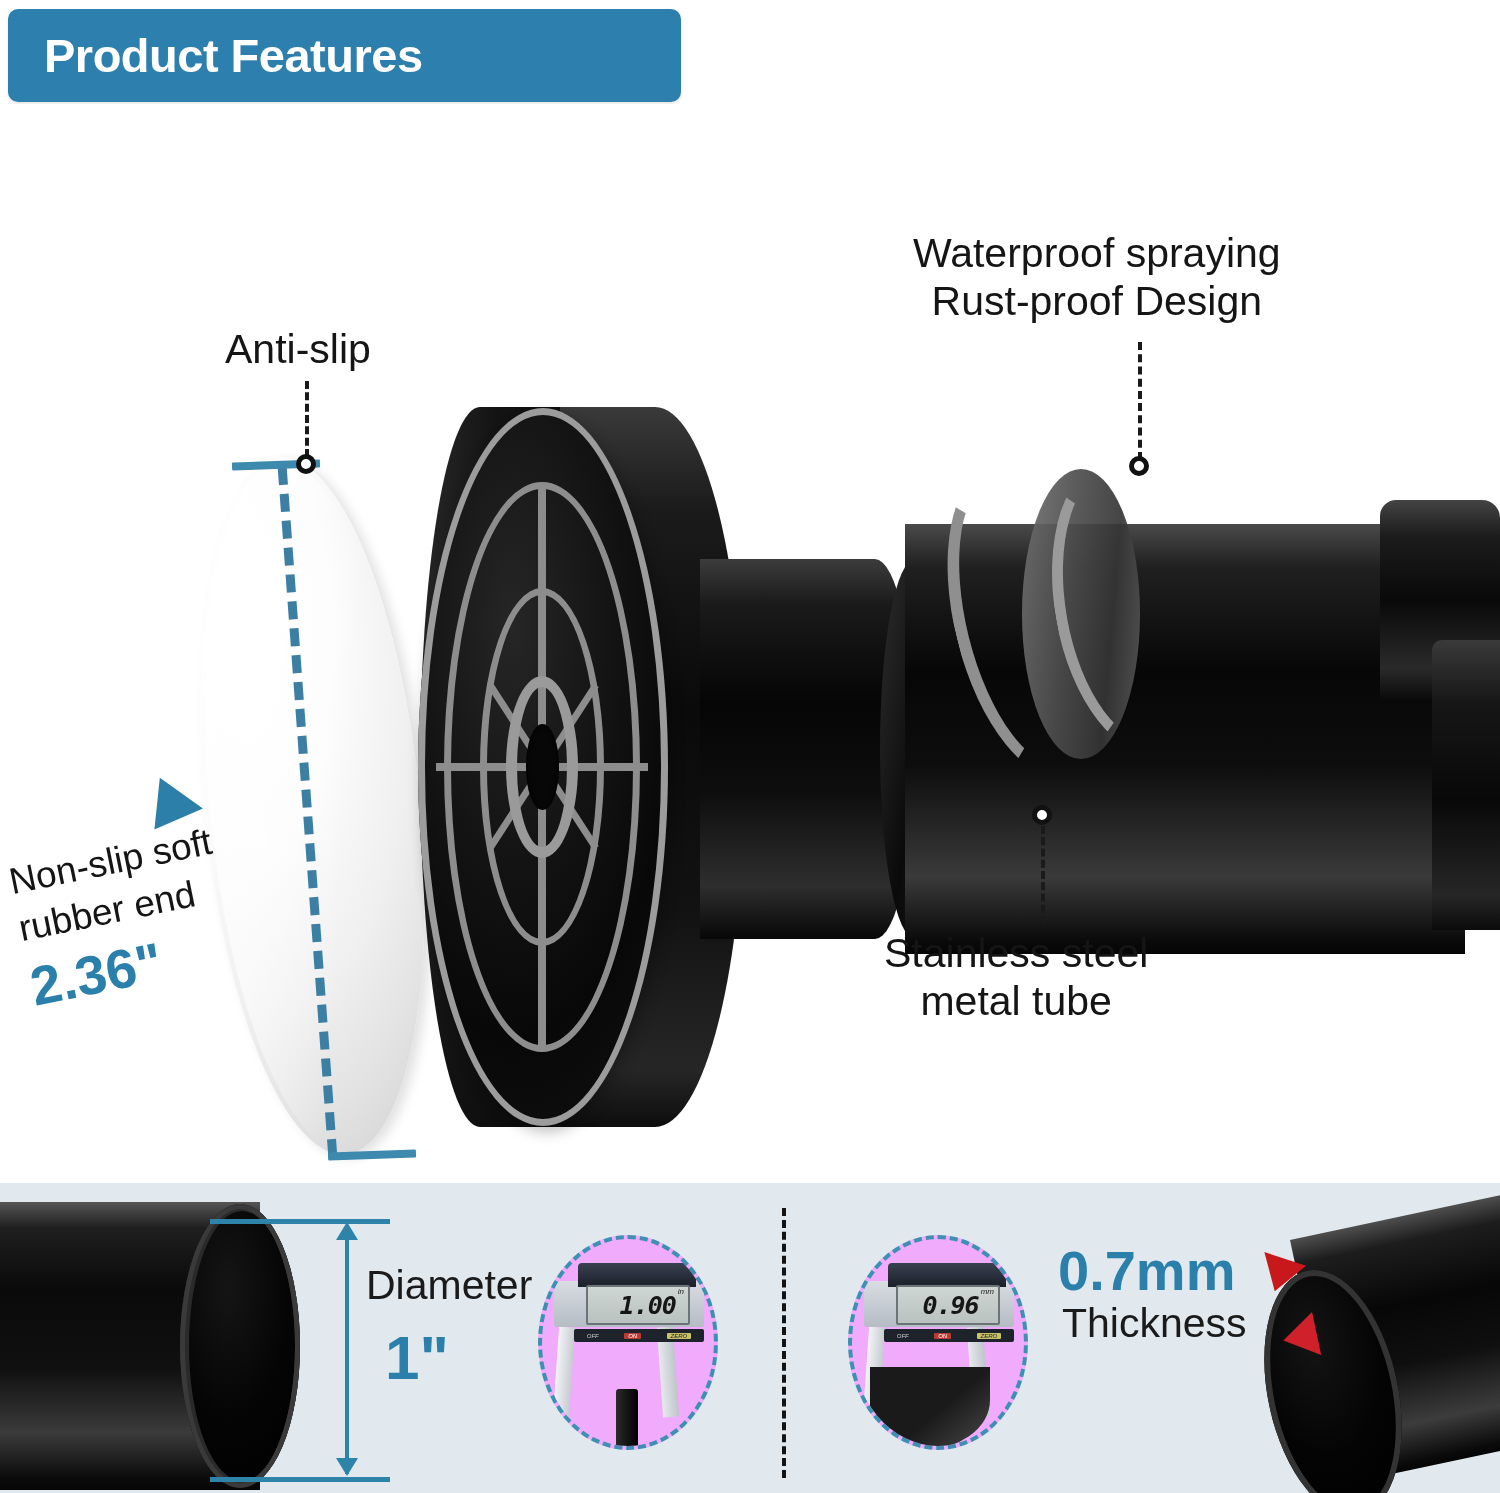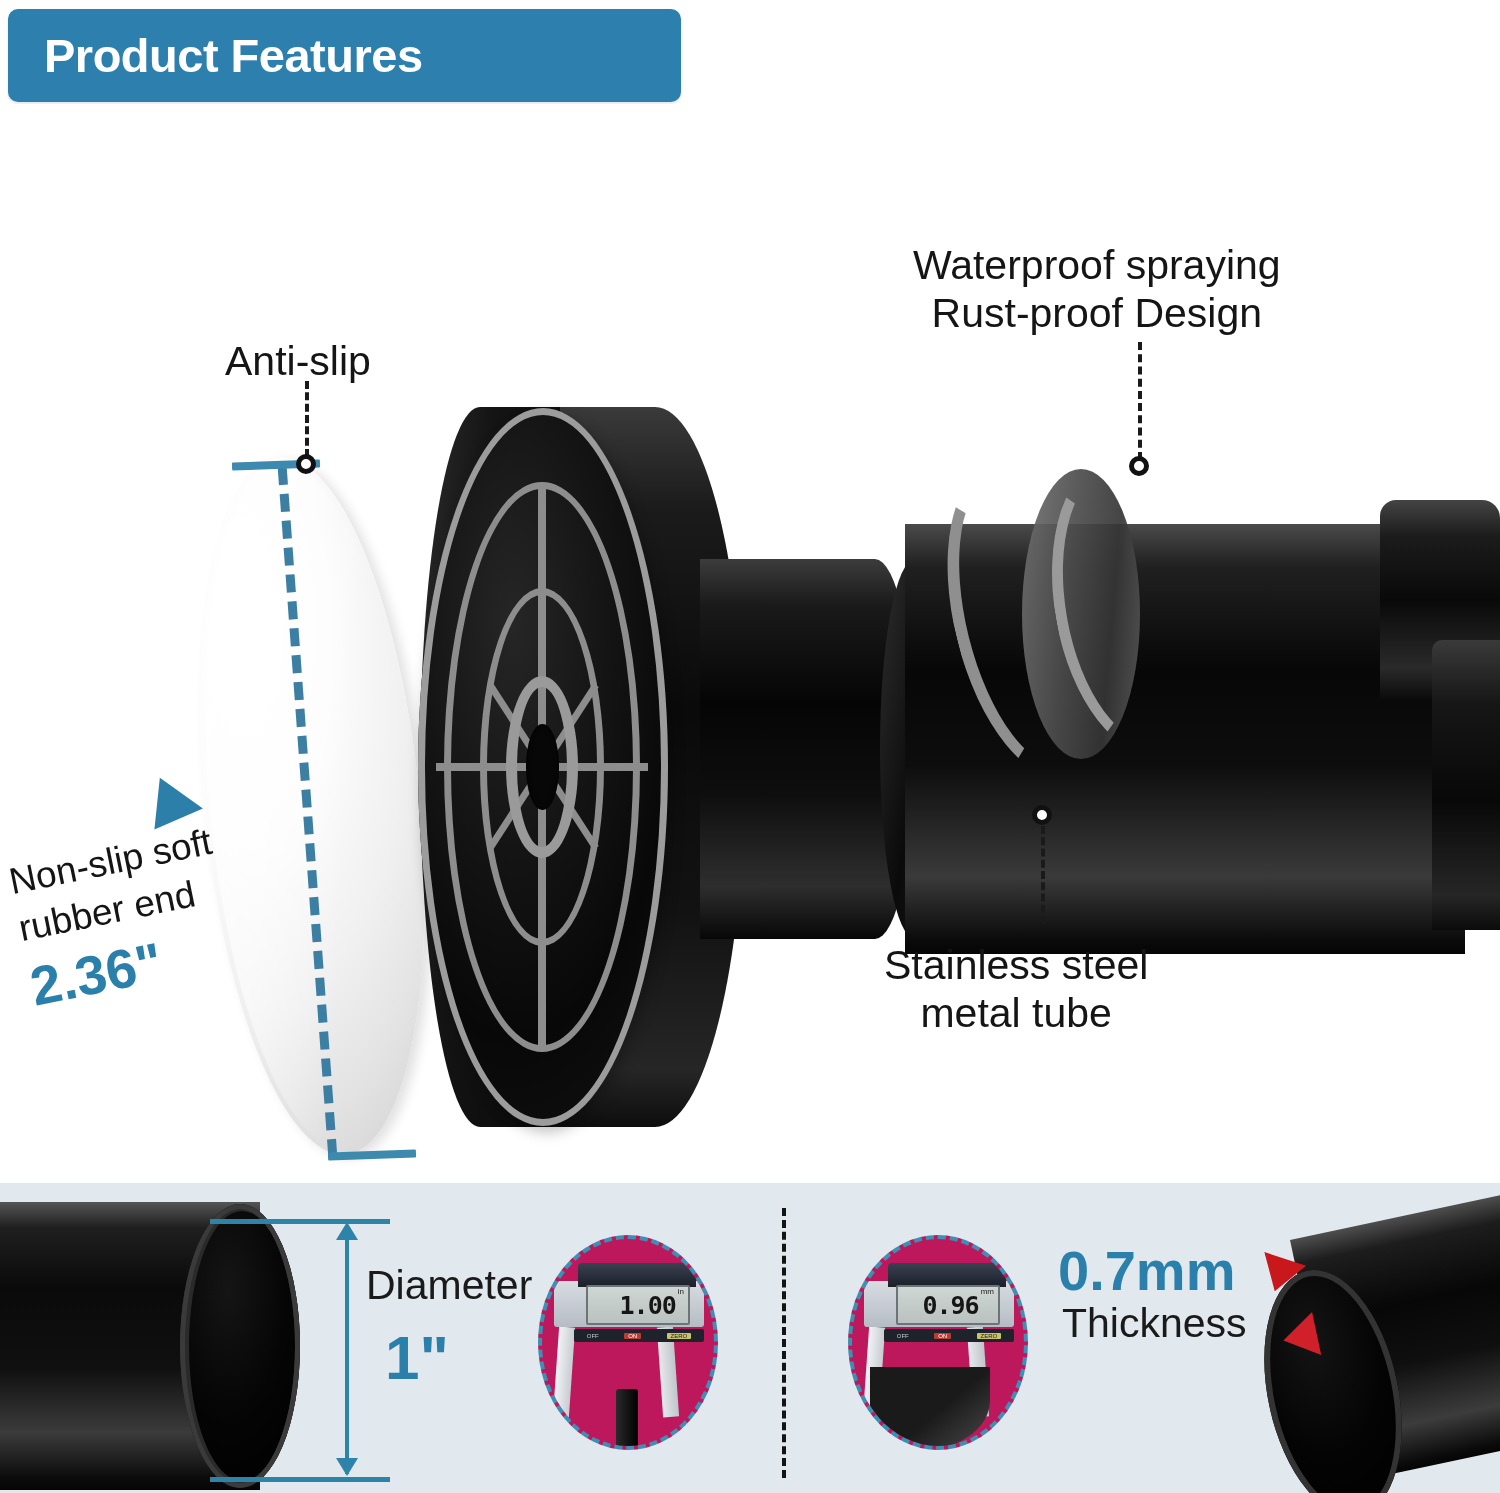--- a/index.html
+++ b/index.html
@@ -28,21 +28,21 @@
     letter-spacing:-0.5px;
     padding-left:36px;
     line-height:1;
     white-space:nowrap;
   }
 
   
   .hero{ position:absolute; left:0; top:104px; width:1500px; height:1079px; background:#fff; overflow:hidden; }
 
   
-  .lbl{ position:absolute; color:#151515; font-size:41px; line-height:1.17; white-space:nowrap;margin-top:12px; }
+  .lbl{ position:absolute; color:#151515; font-size:41px; line-height:1.17; white-space:nowrap; }
   .lbl.c{ text-align:center; }
 
   #label-antislip{ left:225px; top:222px; }
   #label-waterproof{ left:913px; top:126px; text-align:center; }
   #label-stainless{ left:884px; top:826px; text-align:center; }
 
   
   #label-nonslip-block{
     position:absolute; left:5px; top:755px;
     transform:rotate(-11.5deg); transform-origin:left top;
@@ -216,21 +216,21 @@
 
   #spec-thickness-value{ position:absolute; left:1058px; top:1238px; font-size:56px; font-weight:bold; color:#2B80AB; }
   #spec-thickness-label{ position:absolute; left:1062px; top:1300px; font-size:41px; color:#1a1a1a; }
 
   
   #spec-divider{ position:absolute; left:782px; top:1208px; height:270px; border-left:4px dashed #141414; }
 
   
   .caliper-circle{
     position:absolute; border:4px dashed #3F8FB4; border-radius:50%;
-    background:#be185d; overflow:hidden;
+    background:#f0abfc; overflow:hidden;font-style:italic;
   }
   #caliper-1{ left:538px; top:1235px; width:180px; height:215px; }
   #caliper-2{ left:848px; top:1235px; width:180px; height:215px; }
 
   .cal-body{ position:absolute; left:12px; top:42px; width:150px; height:46px; background:linear-gradient(180deg,#d9dde2,#b5bcc4); border-radius:3px; }
   .cal-head{ position:absolute; left:36px; top:24px; width:118px; height:24px; background:linear-gradient(180deg,#3a4150,#1a1f29); border-radius:4px 4px 0 0; }
   .cal-brand{ position:absolute; left:60px; top:27px; font-size:8px; color:#c9ced6; letter-spacing:.5px; }
   .cal-lcd{
     position:absolute; left:44px; top:46px; width:104px; height:40px;
     background:linear-gradient(180deg,#cfd6d4,#b9c2c0); border:2px solid #6d7478; border-radius:2px;

